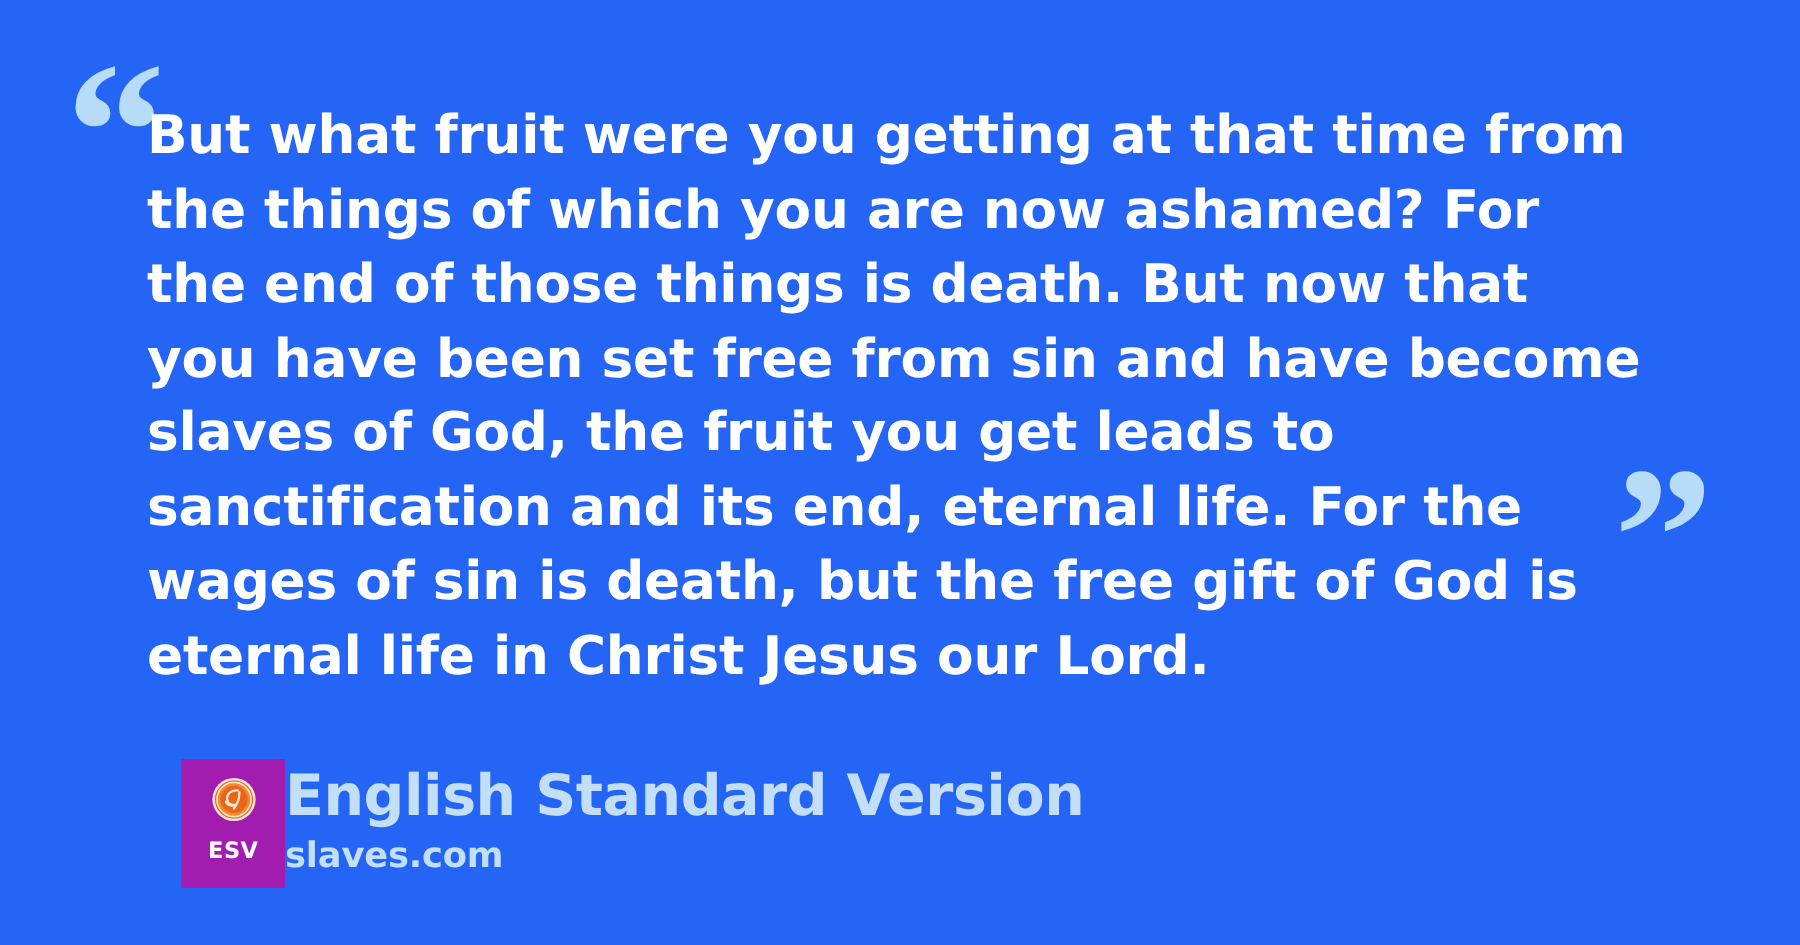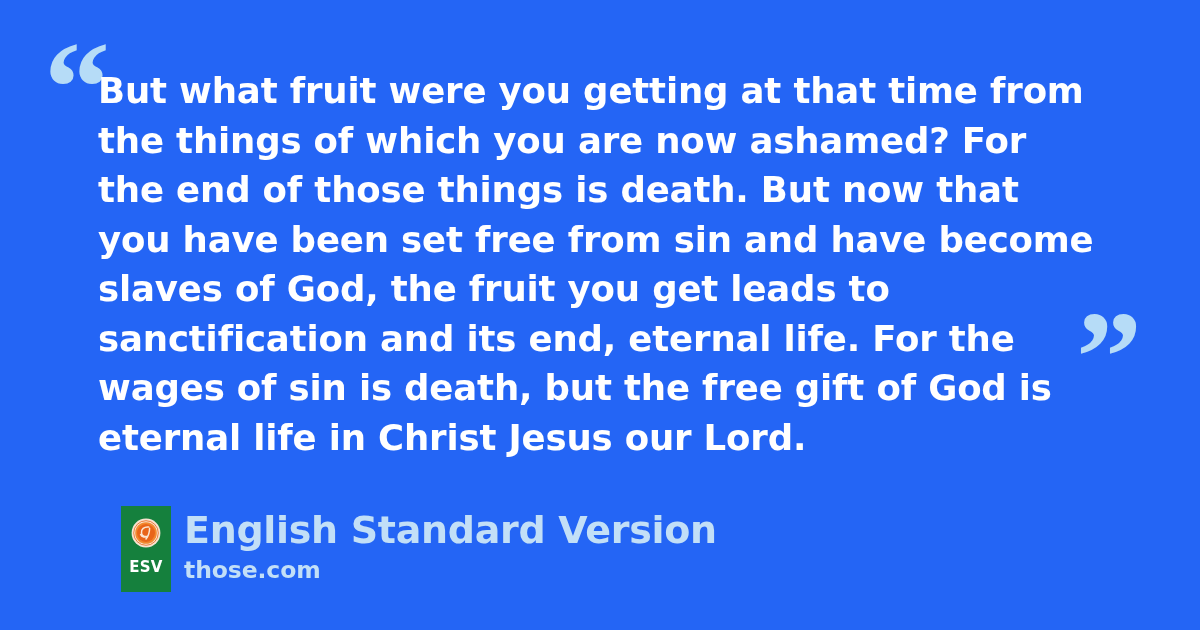--- a/index.html
+++ b/index.html
@@ -61,23 +61,23 @@
   
   #attribution {
     position: absolute;
     left: 121px;
     top: 506px;
     display: flex;
     align-items: flex-start;
   }
 
   #esv-logo {
-    width: 50px;
+    width: 69px;
     height: 86px;
-    background: #15803d;
+    background: #a21caf;
     position: relative;
     flex: 0 0 auto;
   }
   #esv-seal {
     position: absolute;
     left: 50%;
     top: 12px;
     transform: translateX(-50%);
     width: 30px;
     height: 30px;
@@ -89,21 +89,20 @@
     top: 52px;
     text-align: center;
     color: #FFFFFF;
     font-family: "DejaVu Sans", "Liberation Sans", sans-serif;
     font-weight: 700;
     font-size: 15px;
     letter-spacing: 0.3px;
   }
 
   #attribution-text {
-    margin-left: 13px;
     padding-top: 1px;
   }
   #version-name {
     color: #C2DFF7;
     font-family: "DejaVu Sans", "Liberation Sans", sans-serif;
     font-weight: 700;
     font-size: 38px;
     line-height: 46px;
     letter-spacing: -0.3px;
   }
@@ -137,17 +136,17 @@
         <circle cx="50" cy="50" r="36" fill="#F2892F"></circle>
         <circle cx="50" cy="50" r="30" fill="#E8651A"></circle>
         <path d="M59 30 C44 28 33 38 35 50 C36 60 47 64 56 61 C48 66 36 64 32 55" fill="none" stroke="#FBE6D2" stroke-width="5" stroke-linecap="round"></path>
         <path d="M62 34 C62 48 58 60 50 70" fill="none" stroke="#FBE6D2" stroke-width="5" stroke-linecap="round"></path>
       </svg>
       <div id="esv-abbr">ESV</div>
     </div>
 
     <div id="attribution-text">
       <div id="version-name">English Standard Version</div>
-      <div id="site-name">those.com</div>
+      <div id="site-name">slaves.com</div>
     </div>
 
   </div>
 </div>
 
 </body></html>

